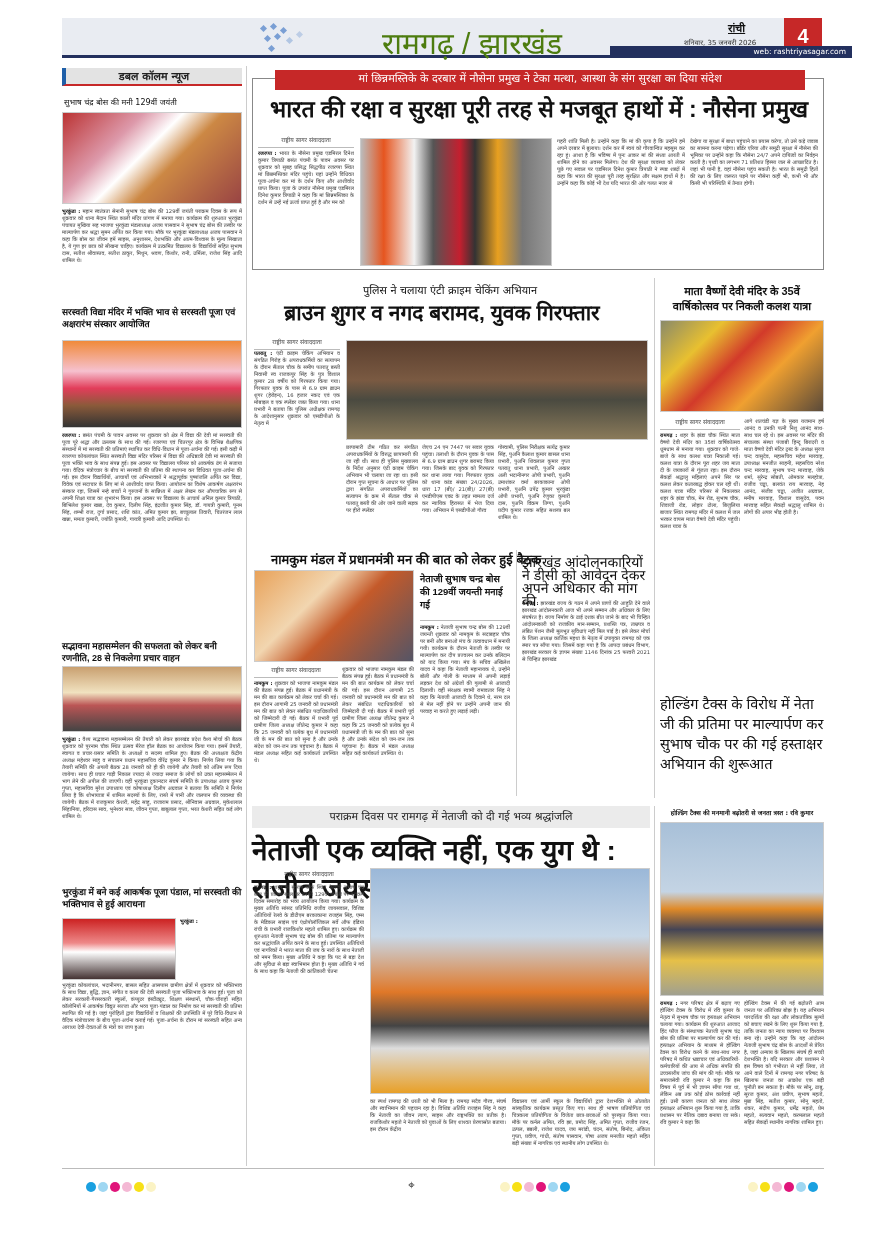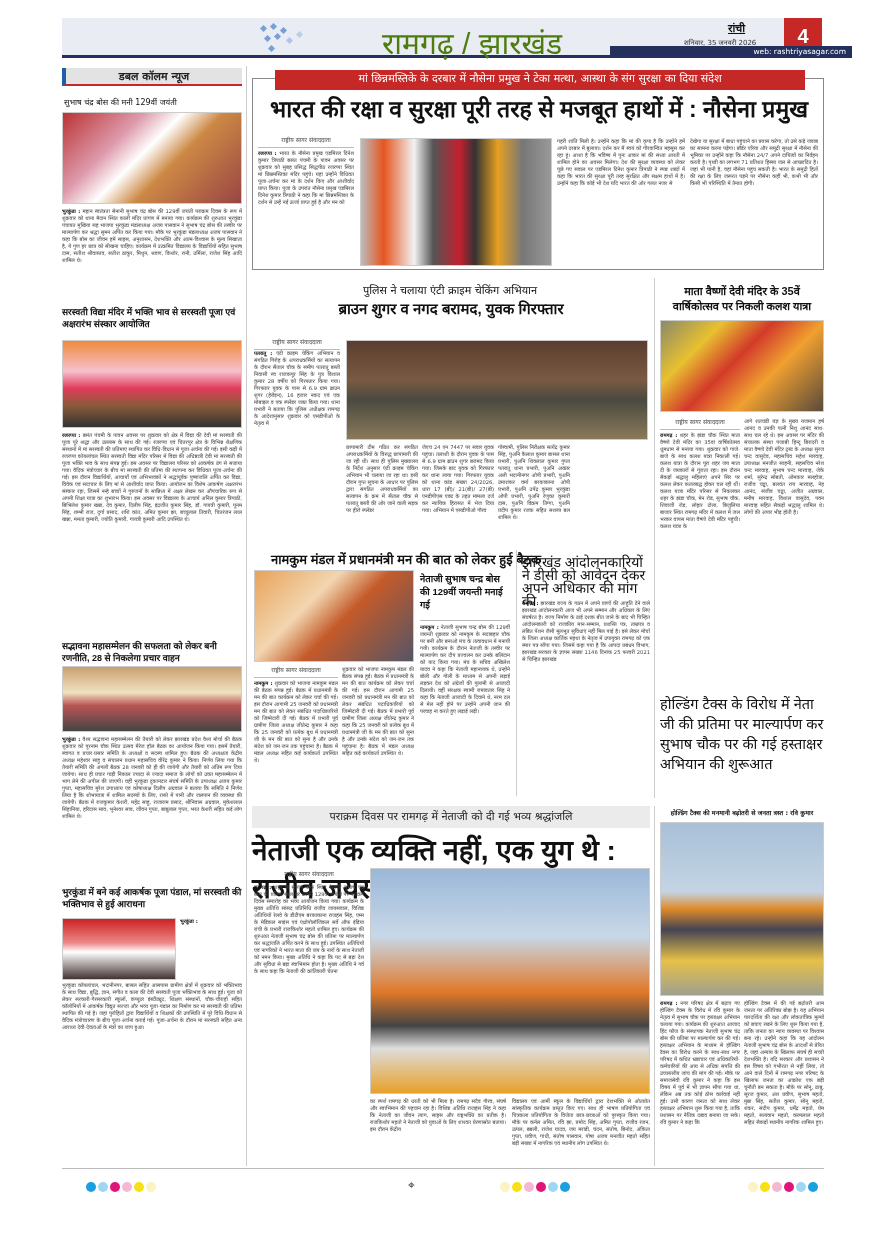--- a/index.html
+++ b/index.html
@@ -75,21 +75,21 @@
 <div class="abs box" style="left:252px;top:78px;width:572px;height:192px;"></div>
 <div class="abs kicker" style="left:275px;top:70px;width:530px;height:20px;">मां छिन्नमस्तिके के दरबार में नौसेना प्रमुख ने टेका मत्था, आस्था के संग सुरक्षा का दिया संदेश</div>
 <div class="abs h2" style="left:256px;top:92px;width:566px;font-size:23px;text-align:center;">भारत की रक्षा व सुरक्षा पूरी तरह से मजबूत हाथों में : नौसेना प्रमुख</div>
 <div class="abs byline" style="left:258px;top:136px;width:96px;">राष्ट्रीय सागर संवाददाता</div>
 <div class="abs body" style="left:258px;top:150px;width:96px;height:116px;"><span class="bold">रजरप्पा :</span> <span>भारत के नौसेना प्रमुख एडमिरल दिनेश कुमार त्रिपाठी बसंत पंचमी के पावन अवसर पर शुक्रवार को सुबह प्रसिद्ध सिद्धपीठ रजरप्पा स्थित मां छिन्नमस्तिका मंदिर पहुंचे। यहां उन्होंने विधिवत पूजा-अर्चना कर मां के दर्शन किए और आशीर्वाद प्राप्त किया। पूजा के उपरांत नौसेना प्रमुख एडमिरल दिनेश कुमार त्रिपाठी ने कहा कि मां छिन्नमस्तिका के दर्शन से उन्हें नई ऊर्जा प्राप्त हुई है और मन को</span></div>
 <div class="abs photo" style="left:360px;top:138px;width:192px;height:128px;background:linear-gradient(90deg,#bbb 0%,#e6551f 12%,#f2f2f2 28%,#555 38%,#c41f2f 52%,#333 60%,#e8a020 72%,#777 85%,#999 100%);"></div>
 <div class="abs body" style="left:557px;top:138px;width:128px;height:128px;">गहरी शांति मिली है। उन्होंने कहा कि मां की कृपा है कि उन्होंने हमें अपने दरबार में बुलाया। दर्शन कर मैं स्वयं को गौरवान्वित महसूस कर रहा हूं। आशा है कि भविष्य में पुनः आकर मां की संध्या आरती में शामिल होने का अवसर मिलेगा। देश की सुरक्षा व्यवस्था को लेकर पूछे गए सवाल पर एडमिरल दिनेश कुमार त्रिपाठी ने स्पष्ट शब्दों में कहा कि भारत की सुरक्षा पूरी तरह सुरक्षित और सक्षम हाथों में है। उन्होंने कहा कि कोई भी देश यदि भारत की ओर गलत नजर से</div>
 <div class="abs body" style="left:690px;top:138px;width:128px;height:128px;">देखेगा या सुरक्षा में बाधा पहुंचाने का प्रयास करेगा, तो उसे कड़े जवाब का सामना करना पड़ेगा। बॉर्डर एरिया और समुद्री सुरक्षा में नौसेना की भूमिका पर उन्होंने कहा कि नौसेना 24/7 अपने दायित्वों का निर्वहन करती है। पृथ्वी का लगभग 71 प्रतिशत हिस्सा जल से आच्छादित है। जहां भी पानी है, वहां नौसेना पहुंच सकती है। भारत के समुद्री हितों की रक्षा के लिए जरूरत पड़ने पर नौसेना कहीं भी, कभी भी और किसी भी परिस्थिति में तैनात होगी।</div>
 
 <div class="abs" style="left:300px;top:282px;width:300px;font-size:11px;text-align:center;color:#111;">पुलिस ने चलाया एंटी क्राइम चेकिंग अभियान</div>
-<div class="abs h2" style="left:252px;top:298px;width:398px;font-size:15px;text-align:center;">ब्राउन शुगर व नगद बरामद, युवक गिरफ्तार</div>
+<div class="abs h2" style="left:243px;top:298px;width:398px;font-size:21px;text-align:center;">ब्राउन शुगर व नगद बरामद, युवक गिरफ्तार</div>
 <div class="abs byline" style="left:254px;top:338px;width:86px;">राष्ट्रीय सागर संवाददाता</div>
 <div class="abs body" style="left:254px;top:350px;width:86px;height:196px;"><span class="bold">पतरातू :</span> <span>एंटी क्राइम चेकिंग अभियान व संगठित गिरोह के अपराधकर्मियों का सत्यापन के दौरान सैंताल चौक के समीप पतरातू बस्ती निवासी स्व राजकपूर सिंह के पुत्र विशाल कुमार 28 वर्षीय को गिरफ्तार किया गया। गिरफ्तार युवक के पास से 6.9 ग्राम ब्राउन शुगर (हेरोइन), 16 हजार नकद एवं एक मोबाइल व एक स्प्लेंडर जब्त किया गया। थाना प्रभारी ने बताया कि पुलिस अधीक्षक रामगढ़ के आदेशानुसार शुक्रवार को एसडीपीओ के नेतृत्व में</span></div>
 <div class="abs photo" style="left:346px;top:340px;width:302px;height:100px;background:linear-gradient(180deg,#5a3e2e 0%,#7a5a42 40%,#4a4a40 60%,#8a7a5a 100%);"></div>
 <div class="abs body" style="left:346px;top:444px;width:72px;height:102px;">छापामारी टीम गठित कर संगठित अपराधकर्मियों के विरुद्ध छापामारी की जा रही थी। साथ ही पुलिस मुख्यालय के निर्देश अनुसार एंटी क्राइम चेकिंग अभियान भी चलाया जा रहा था। इसी दौरान गुप्त सूचना के आधार पर पुलिस द्वारा संगठित अपराधकर्मियों का सत्यापन के क्रम में सैंताल चौक से पतरातू बस्ती की ओर जाने वाली सड़क पर हीरो स्प्लेंडर</div>
 <div class="abs body" style="left:422px;top:444px;width:72px;height:102px;">जेएच 24 एन 7447 पर सवार युवक पहुंचा। तलाशी के दौरान युवक के पास से 6.9 ग्राम ब्राउन शुगर बरामद किया गया। जिसके बाद युवक को गिरफ्तार कर थाना लाया गया। गिरफ्तार युवक को थाना कांड संख्या 24/2026, धारा 17 (बी)/ 21(बी)/ 27(बी) एनडीपीएस एक्ट के तहत मामला दर्ज कर न्यायिक हिरासत में भेज दिया गया। अभियान में एसडीपीओ गौरव</div>
 <div class="abs body" style="left:498px;top:444px;width:72px;height:102px;">गोस्वामी, पुलिस निरीक्षक सत्येंद्र कुमार सिंह, पुअनि कैलाश कुमार बासल थाना प्रभारी, पुअनि शिवलाल कुमार गुप्ता पतरातू थाना प्रभारी, पुअनि अख्तर अली भदानीनगर ओपी प्रभारी, पुअनि उमाशंकर वर्मा बरकाकाना ओपी प्रभारी, पुअनि उपेंद्र कुमार भुरकुंडा ओपी प्रभारी, पुअनि रेणुका कुमारी दास, पुअनि विक्रम तिग्गा, पुअनि प्रदीप कुमार रजक सहित सशस्त्र बल शामिल थे।</div>
 
 <div class="abs h2" style="left:271px;top:550px;width:300px;font-size:13px;">नामकुम मंडल में प्रधानमंत्री मन की बात को लेकर हुई बैठक</div>
 <div class="abs photo" style="left:254px;top:570px;width:160px;height:92px;background:linear-gradient(135deg,#e8a25a 0%,#f2d6b0 35%,#c45a2a 55%,#556 100%);"></div>
 <div class="abs byline" style="left:254px;top:666px;width:84px;">राष्ट्रीय सागर संवाददाता</div>

